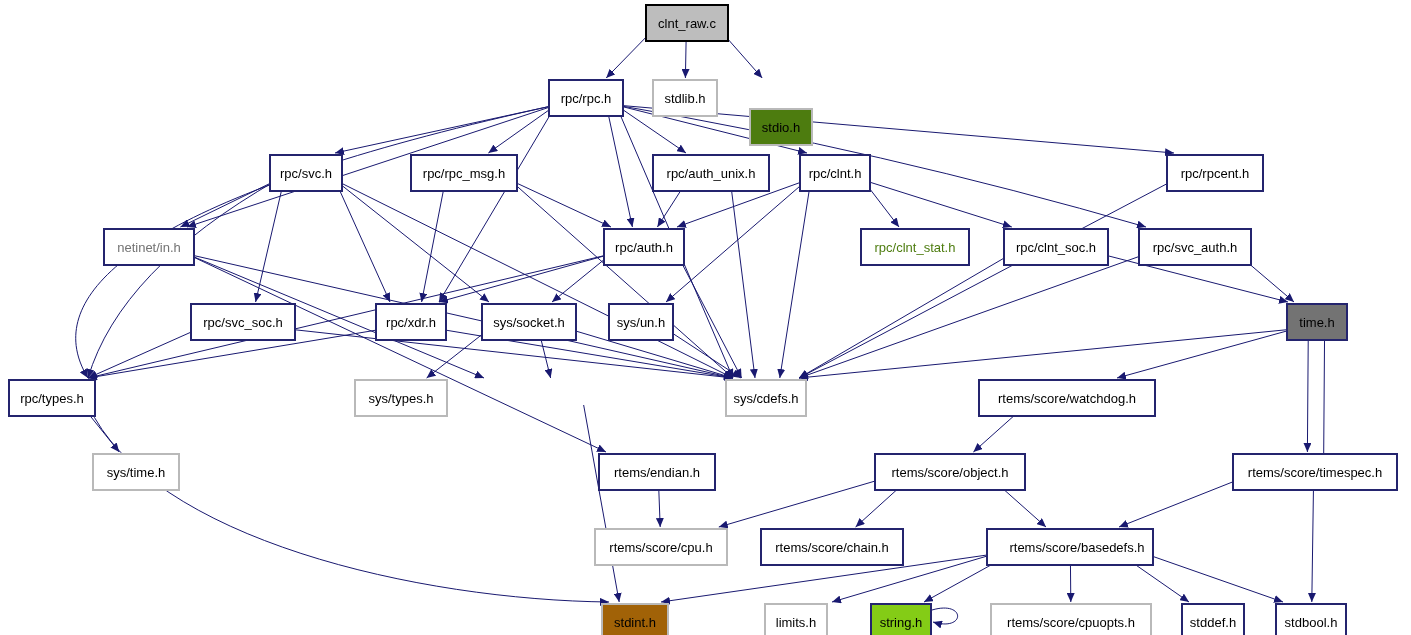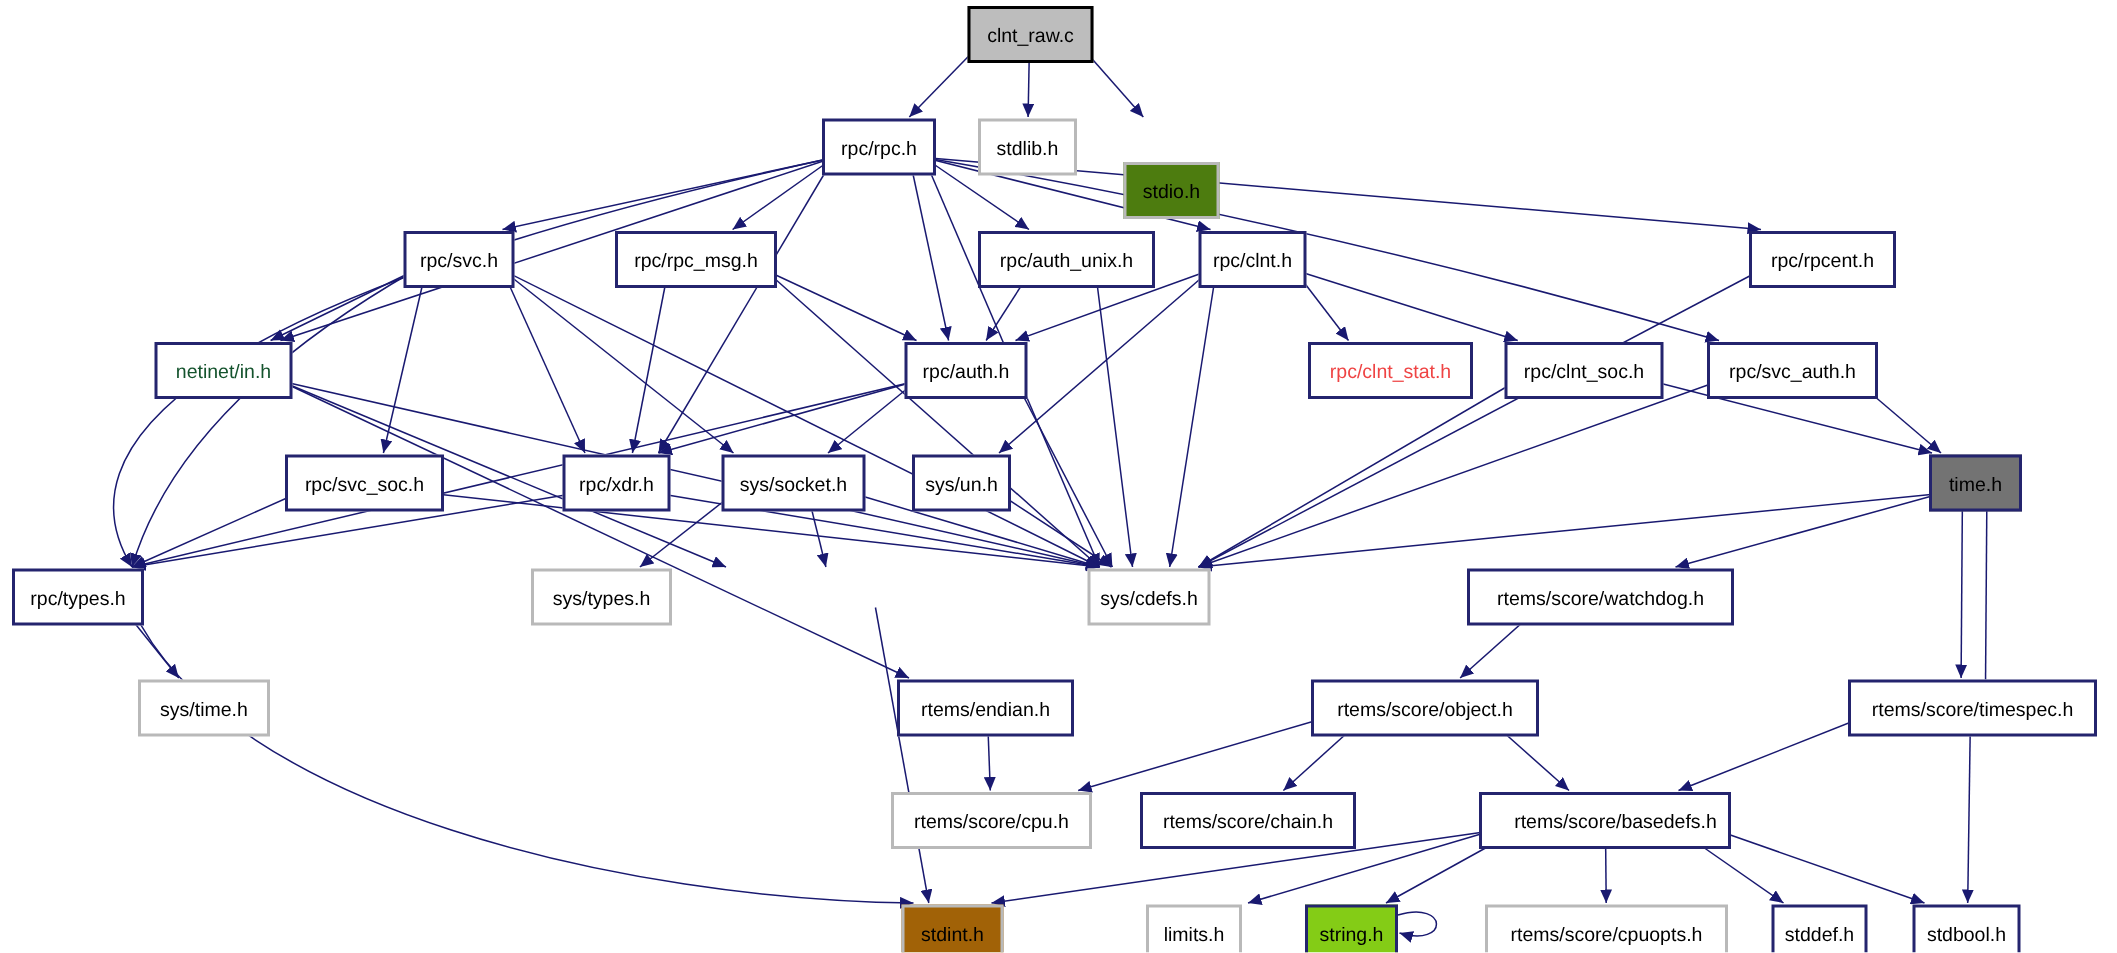--- a/index.html
+++ b/index.html
@@ -113,23 +113,23 @@
   <div id="nodes">
       <div class="node root" style="left: 645px; top: 4px; width: 84px; background: rgb(189, 189, 189); border-color: rgb(0, 0, 0); color: rgb(0, 0, 0);">clnt_raw.c</div>
       <div class="node linked" style="left: 548px; top: 79px; width: 76px; background: rgb(255, 255, 255); border-color: rgb(36, 36, 110); color: rgb(0, 0, 0);">rpc/rpc.h</div>
       <div class="node external" style="left: 652px; top: 79px; width: 66px; background: rgb(255, 255, 255); border-color: rgb(185, 185, 185); color: rgb(0, 0, 0);">stdlib.h</div>
       <div class="node external" style="left: 749px; top: 79px; width: 64px; background: #4d7c0f; border-color: rgb(185, 185, 185); color: rgb(0, 0, 0); margin-top: 29px;">stdio.h</div>
       <div class="node linked" style="left: 269px; top: 154px; width: 74px; background: rgb(255, 255, 255); border-color: rgb(36, 36, 110); color: rgb(0, 0, 0);">rpc/svc.h</div>
       <div class="node linked" style="left: 410px; top: 154px; width: 108px; background: rgb(255, 255, 255); border-color: rgb(36, 36, 110); color: rgb(0, 0, 0);">rpc/rpc_msg.h</div>
       <div class="node linked" style="left: 652px; top: 154px; width: 118px; background: rgb(255, 255, 255); border-color: rgb(36, 36, 110); color: rgb(0, 0, 0);">rpc/auth_unix.h</div>
       <div class="node linked" style="left: 799px; top: 154px; width: 72px; background: rgb(255, 255, 255); border-color: rgb(36, 36, 110); color: rgb(0, 0, 0);">rpc/clnt.h</div>
       <div class="node linked" style="left: 1166px; top: 154px; width: 98px; background: rgb(255, 255, 255); border-color: rgb(36, 36, 110); color: rgb(0, 0, 0);">rpc/rpcent.h</div>
-      <div class="node linked" style="left: 103px; top: 228px; width: 92px; background: rgb(255, 255, 255); border-color: rgb(36, 36, 110); color: #14532d;">netinet/in.h</div>
+      <div class="node linked" style="left: 103px; top: 228px; width: 92px; background: rgb(255, 255, 255); border-color: rgb(36, 36, 110); color: #737373;">netinet/in.h</div>
       <div class="node linked" style="left: 603px; top: 228px; width: 82px; background: rgb(255, 255, 255); border-color: rgb(36, 36, 110); color: rgb(0, 0, 0);">rpc/auth.h</div>
-      <div class="node linked" style="left: 860px; top: 228px; width: 110px; background: rgb(255, 255, 255); border-color: rgb(36, 36, 110); color: #ef4444; margin-left: 12px;">rpc/clnt_stat.h</div>
+      <div class="node linked" style="left: 860px; top: 228px; width: 110px; background: rgb(255, 255, 255); border-color: rgb(36, 36, 110); color: #4d7c0f;">rpc/clnt_stat.h</div>
       <div class="node linked" style="left: 1003px; top: 228px; width: 106px; background: rgb(255, 255, 255); border-color: rgb(36, 36, 110); color: rgb(0, 0, 0);">rpc/clnt_soc.h</div>
       <div class="node linked" style="left: 1138px; top: 228px; width: 114px; background: rgb(255, 255, 255); border-color: rgb(36, 36, 110); color: rgb(0, 0, 0);">rpc/svc_auth.h</div>
       <div class="node linked" style="left: 190px; top: 303px; width: 106px; background: rgb(255, 255, 255); border-color: rgb(36, 36, 110); color: rgb(0, 0, 0);">rpc/svc_soc.h</div>
       <div class="node linked" style="left: 375px; top: 303px; width: 72px; background: rgb(255, 255, 255); border-color: rgb(36, 36, 110); color: rgb(0, 0, 0);">rpc/xdr.h</div>
       <div class="node linked" style="left: 481px; top: 303px; width: 96px; background: rgb(255, 255, 255); border-color: rgb(36, 36, 110); color: rgb(0, 0, 0);">sys/socket.h</div>
       <div class="node linked" style="left: 608px; top: 303px; width: 66px; background: rgb(255, 255, 255); border-color: rgb(36, 36, 110); color: rgb(0, 0, 0);">sys/un.h</div>
       <div class="node linked" style="left: 1286px; top: 303px; width: 62px; background: #737373; border-color: rgb(36, 36, 110); color: rgb(0, 0, 0);">time.h</div>
       <div class="node linked" style="left: 8px; top: 379px; width: 88px; background: rgb(255, 255, 255); border-color: rgb(36, 36, 110); color: rgb(0, 0, 0);">rpc/types.h</div>
       <div class="node external" style="left: 354px; top: 379px; width: 94px; background: rgb(255, 255, 255); border-color: rgb(185, 185, 185); color: rgb(0, 0, 0);">sys/types.h</div>
       <div class="node external" style="left: 725px; top: 379px; width: 82px; background: rgb(255, 255, 255); border-color: rgb(185, 185, 185); color: rgb(0, 0, 0);">sys/cdefs.h</div>

